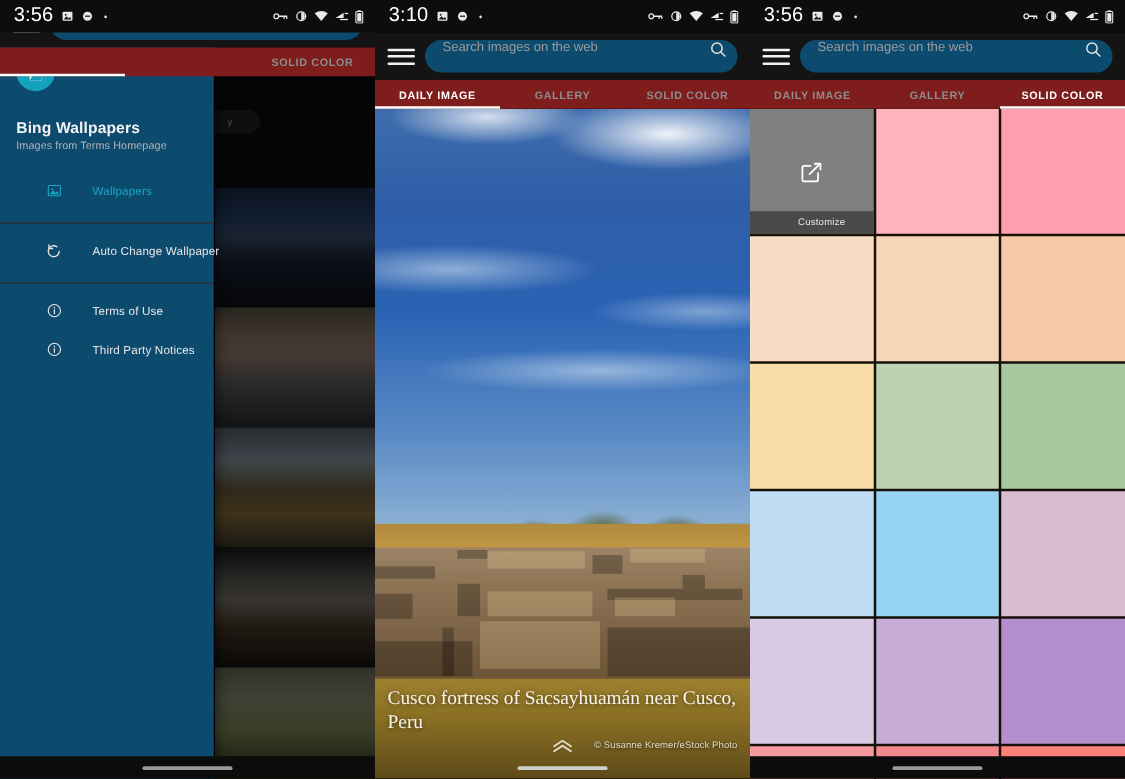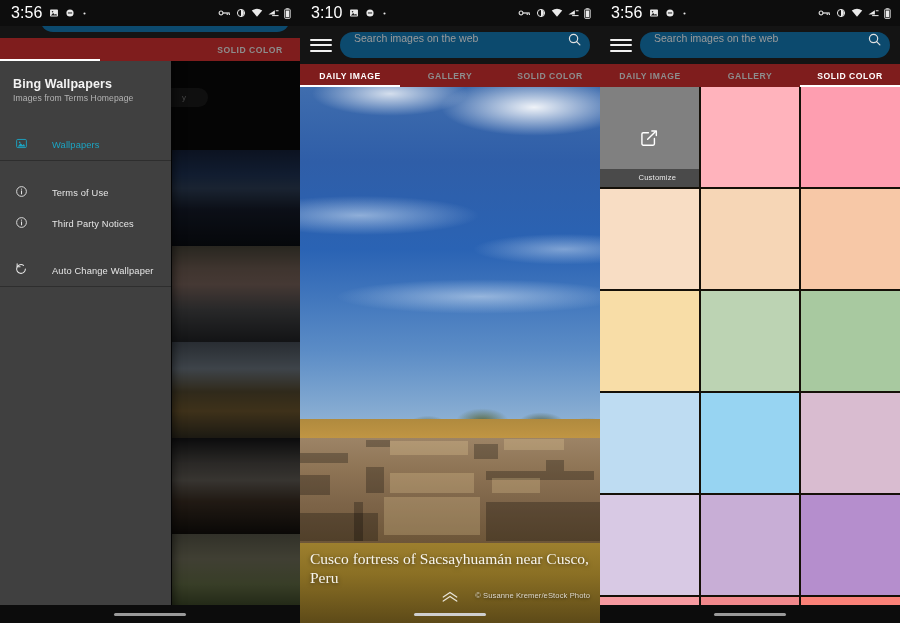--- a/index.html
+++ b/index.html
@@ -111,42 +111,43 @@
   .p1-filterchip {
     position: absolute; left: 160px; top: 88px;
     height: 19px; width: 48px;
     background: #232323; border-radius: 10px;
     display: flex; align-items: center; justify-content: center;
     font-size: 8px; color: #9a9a9a;
   }
   .p1-dim { position: absolute; inset: 0; background: rgba(0,0,0,0.55); z-index: 18; }
   .drawer {
     position: absolute;
-    left: 0; top: 8px; bottom: 0;
+    left: 0; top: 26px; bottom: 0;
     width: 171px;
-    background: #404040;
+    background: #0c4a6e;
     z-index: 25;
     box-shadow: 2px 0 10px rgba(0,0,0,.6);
   }
   .drawer-head { padding: 16px 13px 10px 13px; }
   .applogo {
     width: 31px; height: 31px; border-radius: 50%;
     background: #15a2bd;
     display: flex; align-items: center; justify-content: center;
     margin-bottom: 22px;
   }
   .app-title { font-size: 12.5px; color: #f3f3f3; font-weight: 700; letter-spacing: .1px; margin-bottom: 2px; }
   .app-sub { font-size: 8.6px; color: #b4b4b4; letter-spacing: .1px; }
   .dr-sec { border-bottom: 1px solid #2e2e2e; padding: 6px 0 10px 0; }
   .dr-sec.last { border-bottom: none; }
   .dr-item {
-    display: flex; align-items: flex-end;
+    display: flex; align-items: center;
     height: 31px;
     padding-left: 11px;
     cursor: pointer;
+    margin-left: 22px;
   }
   .dr-ic { width: 20px; display:flex; align-items:center; justify-content:center; flex: 0 0 20px; }
   .dr-lbl { font-size: 9.3px; color: #e6e6e6; margin-left: 21px; letter-spacing: .15px; white-space: nowrap; }
   .dr-item.sel .dr-lbl { color: #1ba5c4; }
 
   
   .daily { position: absolute; left: 0; right: 0; top: 87px; bottom: 0; overflow: hidden; }
   .sky {
     position: absolute; left: 0; right: 0; top: 0; height: 63%;
     background:
@@ -348,52 +349,52 @@
             <svg width="13" height="13" viewBox="0 0 24 24">
               <rect x="3" y="4.5" width="18" height="15" rx="2" fill="none" stroke="#1ba5c4" stroke-width="1.7"></rect>
               <circle cx="8.6" cy="10" r="1.5" fill="#1ba5c4"></circle>
               <path d="M5 17.5 L10.5 11.6 L14 15.4 L16.4 13 L19 17.5 Z" fill="#1ba5c4"></path>
             </svg>
           </span>
           <span class="dr-lbl">Wallpapers</span>
         </div>
       </div>
 
+      <div class="dr-sec">
+        <div class="dr-item">
+          <span class="dr-ic">
+            <svg width="14" height="14" viewBox="0 0 24 24">
+              <path d="M19.5 12 a7.5 7.5 0 1 1 -3.1 -6.1" fill="none" stroke="#e6e6e6" stroke-width="1.8" stroke-linecap="round"></path>
+              <path d="M5.4 3.2 L5.4 8.2 L10.4 8.2" fill="none" stroke="#e6e6e6" stroke-width="1.8" stroke-linecap="round" stroke-linejoin="round"></path>
+            </svg>
+          </span>
+          <span class="dr-lbl">Auto Change Wallpaper</span>
+        </div>
+      </div>
+
       <div class="dr-sec last">
         <div class="dr-item">
           <span class="dr-ic">
             <svg width="13" height="13" viewBox="0 0 24 24">
               <circle cx="12" cy="12" r="9" fill="none" stroke="#e6e6e6" stroke-width="1.7"></circle>
               <circle cx="12" cy="7.6" r="1.15" fill="#e6e6e6"></circle>
               <rect x="11.1" y="10.2" width="1.9" height="7" fill="#e6e6e6"></rect>
             </svg>
           </span>
           <span class="dr-lbl">Terms of Use</span>
         </div>
         <div class="dr-item">
           <span class="dr-ic">
             <svg width="13" height="13" viewBox="0 0 24 24">
               <circle cx="12" cy="12" r="9" fill="none" stroke="#e6e6e6" stroke-width="1.7"></circle>
               <circle cx="12" cy="7.6" r="1.15" fill="#e6e6e6"></circle>
               <rect x="11.1" y="10.2" width="1.9" height="7" fill="#e6e6e6"></rect>
             </svg>
           </span>
           <span class="dr-lbl">Third Party Notices</span>
-        </div>
-      </div>
-
-      <div class="dr-sec">
-        <div class="dr-item">
-          <span class="dr-ic">
-            <svg width="14" height="14" viewBox="0 0 24 24">
-              <path d="M19.5 12 a7.5 7.5 0 1 1 -3.1 -6.1" fill="none" stroke="#e6e6e6" stroke-width="1.8" stroke-linecap="round"></path>
-              <path d="M5.4 3.2 L5.4 8.2 L10.4 8.2" fill="none" stroke="#e6e6e6" stroke-width="1.8" stroke-linecap="round" stroke-linejoin="round"></path>
-            </svg>
-          </span>
-          <span class="dr-lbl">Auto Change Wallpaper</span>
         </div>
       </div>
     </div>
 
     <div class="navbar">
       <div class="navpill"></div>
     </div>
   </div>
 
   <div class="panel p2">

